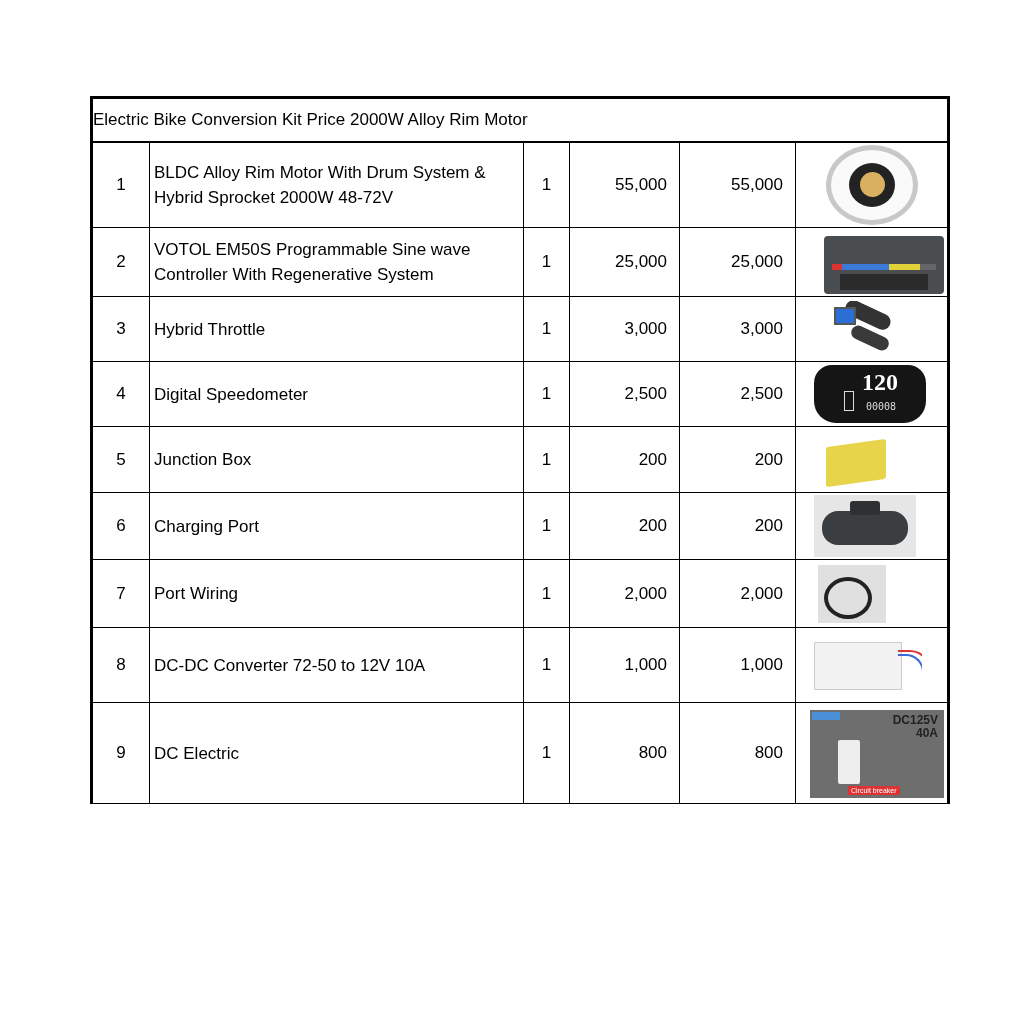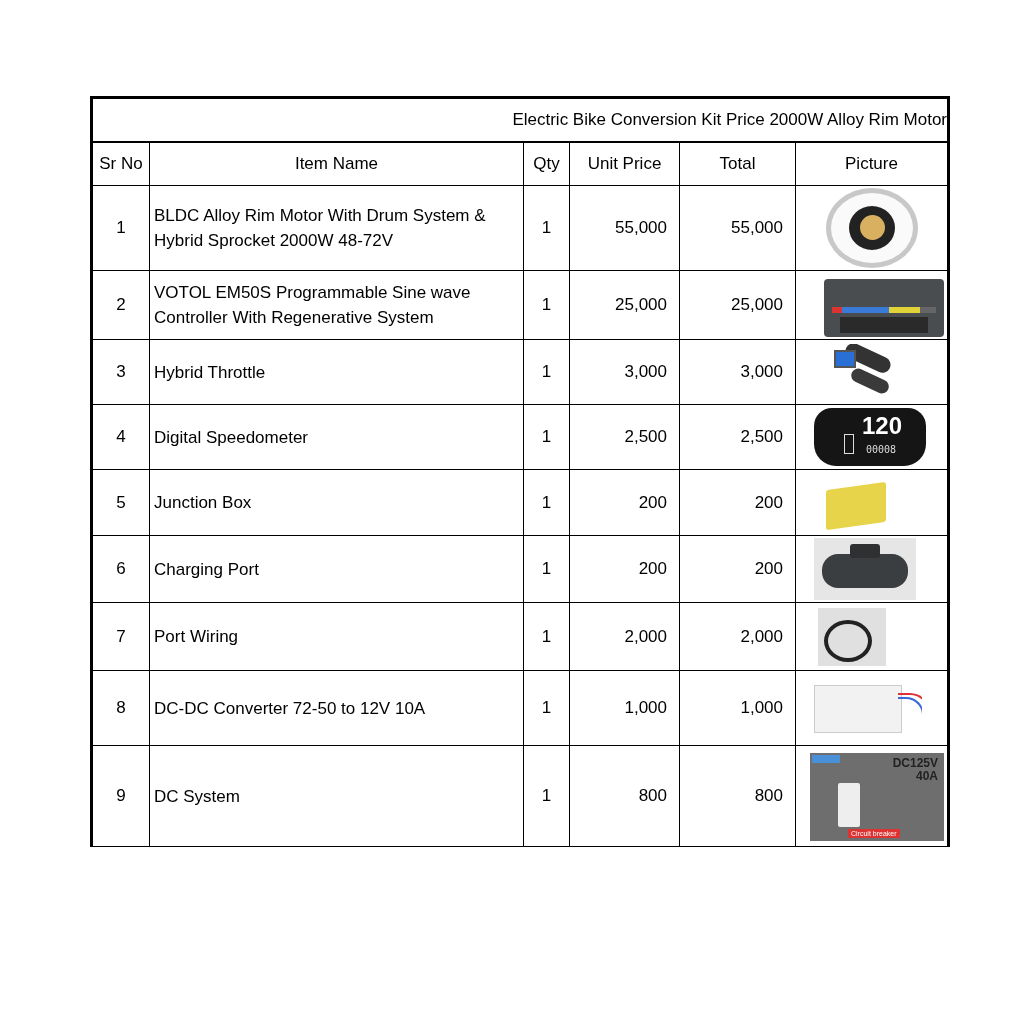--- a/index.html
+++ b/index.html
@@ -1,20 +1,20 @@
 <!DOCTYPE html>
 <html><head>
 <meta charset="utf-8">
 <style>
   html, body { margin:0; padding:0; background:#ffffff; }
   body { width:1036px; height:1013px; position:relative; font-family:"Liberation Sans", sans-serif; color:#000; overflow:hidden; }
   .sheet { position:absolute; left:90px; top:96px; }
   table.kit { border-collapse:collapse; table-layout:fixed; }
   table.kit td { border:1.5px solid #000; padding:0; font-size:17px; vertical-align:middle; }
-  .title-cell { height:42px; text-align:right; font-size:29px; border-width:3px !important; border-bottom-width:2px !important; }
+  .title-cell { height:42px; text-align:left; font-size:29px; border-width:3px !important; border-bottom-width:2px !important; }
   .hdr td { height:42px; text-align:center; font-size:18px; }
   td.c-sr { text-align:center; }
   td.c-name { text-align:left; padding-left:4px !important; line-height:25px; }
   td.c-qty { text-align:center; }
   td.c-num { text-align:right; padding-right:12px !important; }
   td.c-pic { text-align:left; padding:0 !important; }
   .pic { display:block; margin:2px 0 2px 14px; position:relative; overflow:hidden; }
   .total-label { text-align:center; font-size:34px; height:72px; border-width:3px !important; }
   .total-val { text-align:center; font-size:21px; border-width:3px !important; }
   .thick-left { border-left-width:3px !important; }
@@ -26,21 +26,21 @@
   .wheel .hub { position:absolute; left:18px; top:13px; width:46px; height:44px; border-radius:50%; background:#222; }
   .wheel .core { position:absolute; left:29px; top:22px; width:25px; height:25px; border-radius:50%; background:#d8b060; }
   .ctrl { width:120px; height:58px; background:#4a4d50; border-radius:4px; margin-left:28px; margin-top:8px; }
   .ctrl .stripe { position:absolute; left:8px; top:28px; width:104px; height:6px; background:linear-gradient(90deg,#d33 0 10%,#3a7ad8 10% 55%,#e2d23a 55% 85%,#666 85%); }
   .ctrl .ports { position:absolute; left:16px; top:38px; width:88px; height:16px; background:#2a2a2a; }
   .throttle { width:70px; height:56px; margin-left:28px; }
   .throttle .grip { position:absolute; left:20px; top:6px; width:48px; height:16px; background:#333; border-radius:8px; transform:rotate(25deg); }
   .throttle .grip2 { position:absolute; left:26px; top:30px; width:40px; height:14px; background:#3a3a3a; border-radius:7px; transform:rotate(25deg); }
   .throttle .lcd { position:absolute; left:10px; top:6px; width:18px; height:14px; background:#2a6fd6; border:2px solid #555; }
   .speedo { width:112px; height:58px; background:#151515; border-radius:18px 18px 22px 22px; margin-left:18px; }
-  .speedo .num { position:absolute; left:48px; top:4px; color:#fff; font-family:Liberation Sans, sans-serif; font-size:24px; font-weight:bold; }
+  .speedo .num { position:absolute; left:48px; top:4px; color:#fff; font-family:Liberation Serif, serif; font-size:24px; font-weight:bold; }
   .speedo .bat { position:absolute; left:30px; top:26px; width:8px; height:18px; border:1.5px solid #ddd; }
   .speedo .odo { position:absolute; left:52px; top:36px; color:#ddd; font-family:"DejaVu Sans Mono", monospace; font-size:10px; }
   .jbox { width:60px; height:40px; background:#e8d44a; margin-left:30px; margin-top:8px; transform:skewY(-8deg); border-radius:3px; }
   .cport { width:102px; height:62px; background:#e6e6e6; margin-left:18px; }
   .cport .body { position:absolute; left:8px; top:16px; width:86px; height:34px; background:#3b3e40; border-radius:16px; }
   .cport .cap { position:absolute; left:36px; top:6px; width:30px; height:14px; background:#2e3032; border-radius:3px; }
   .wiring { width:68px; height:58px; background:#e0e0e0; margin-left:22px; }
   .wiring .loop { position:absolute; left:6px; top:12px; width:40px; height:34px; border:4px solid #222; border-radius:50%; }
   .dcdc { width:120px; height:62px; margin-left:6px; }
   .dcdc .box { position:absolute; left:12px; top:8px; width:86px; height:46px; background:#f2f2f2; border:1px solid #ccc; }
@@ -62,28 +62,20 @@
         <col style="width:374px">
         <col style="width:46px">
         <col style="width:110px">
         <col style="width:116px">
         <col style="width:153px">
   </colgroup>
   <tbody>
         <tr>
     <td colspan="6" class="title-cell">Electric Bike Conversion Kit Price 2000W Alloy Rim Motor</td>
   </tr>
-  <tr class="hdr">
-    <td class="thick-left">Sr No</td>
-    <td>Item Name</td>
-    <td>Qty</td>
-    <td>Unit Price</td>
-    <td>Total</td>
-    <td class="thick-right">Picture</td>
-  </tr>
 
   <tr style="height:84px">
     <td class="c-sr thick-left">1</td>
     <td class="c-name">BLDC Alloy Rim Motor With Drum System &amp; Hybrid Sprocket 2000W 48-72V</td>
     <td class="c-qty">1</td>
     <td class="c-num">55,000</td>
     <td class="c-num">55,000</td>
     <td class="c-pic thick-right">
       <div class="pic wheel">
               <div class="hub"></div>
@@ -184,21 +176,21 @@
       <div class="pic dcdc">
               <div class="box"></div>
               <div class="w1"></div>
               <div class="w2"></div>
             </div>
     </td>
   </tr>
 
   <tr style="height:101px">
     <td class="c-sr thick-left">9</td>
-    <td class="c-name">DC System</td>
+    <td class="c-name">DC Electric</td>
     <td class="c-qty">1</td>
     <td class="c-num">800</td>
     <td class="c-num">800</td>
     <td class="c-pic thick-right">
       <div class="pic breaker">
         <div class="logo"></div>
         <div class="lbl"><span>DC125V</span><br><span>40A</span></div>
         <div class="dev"></div>
         <div class="tag">Circuit breaker</div>
       </div>

